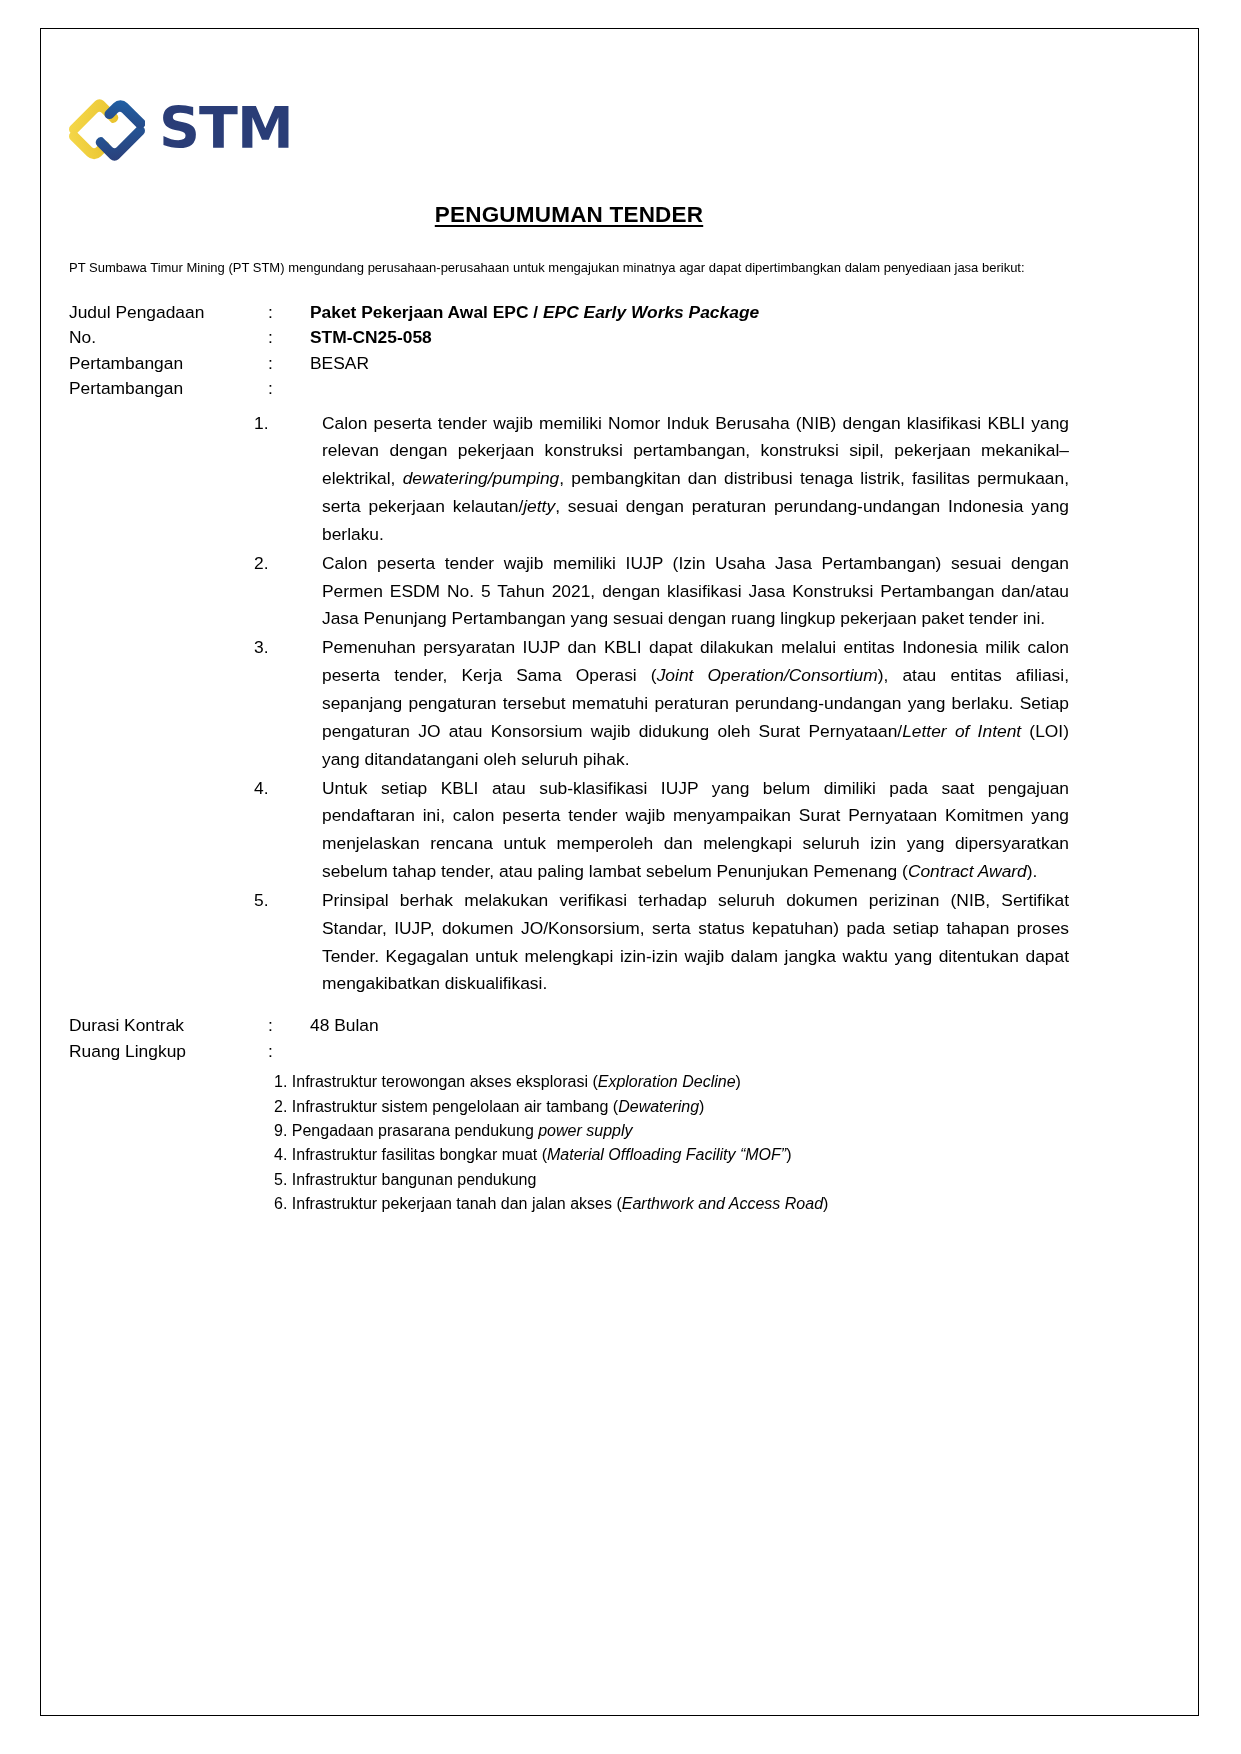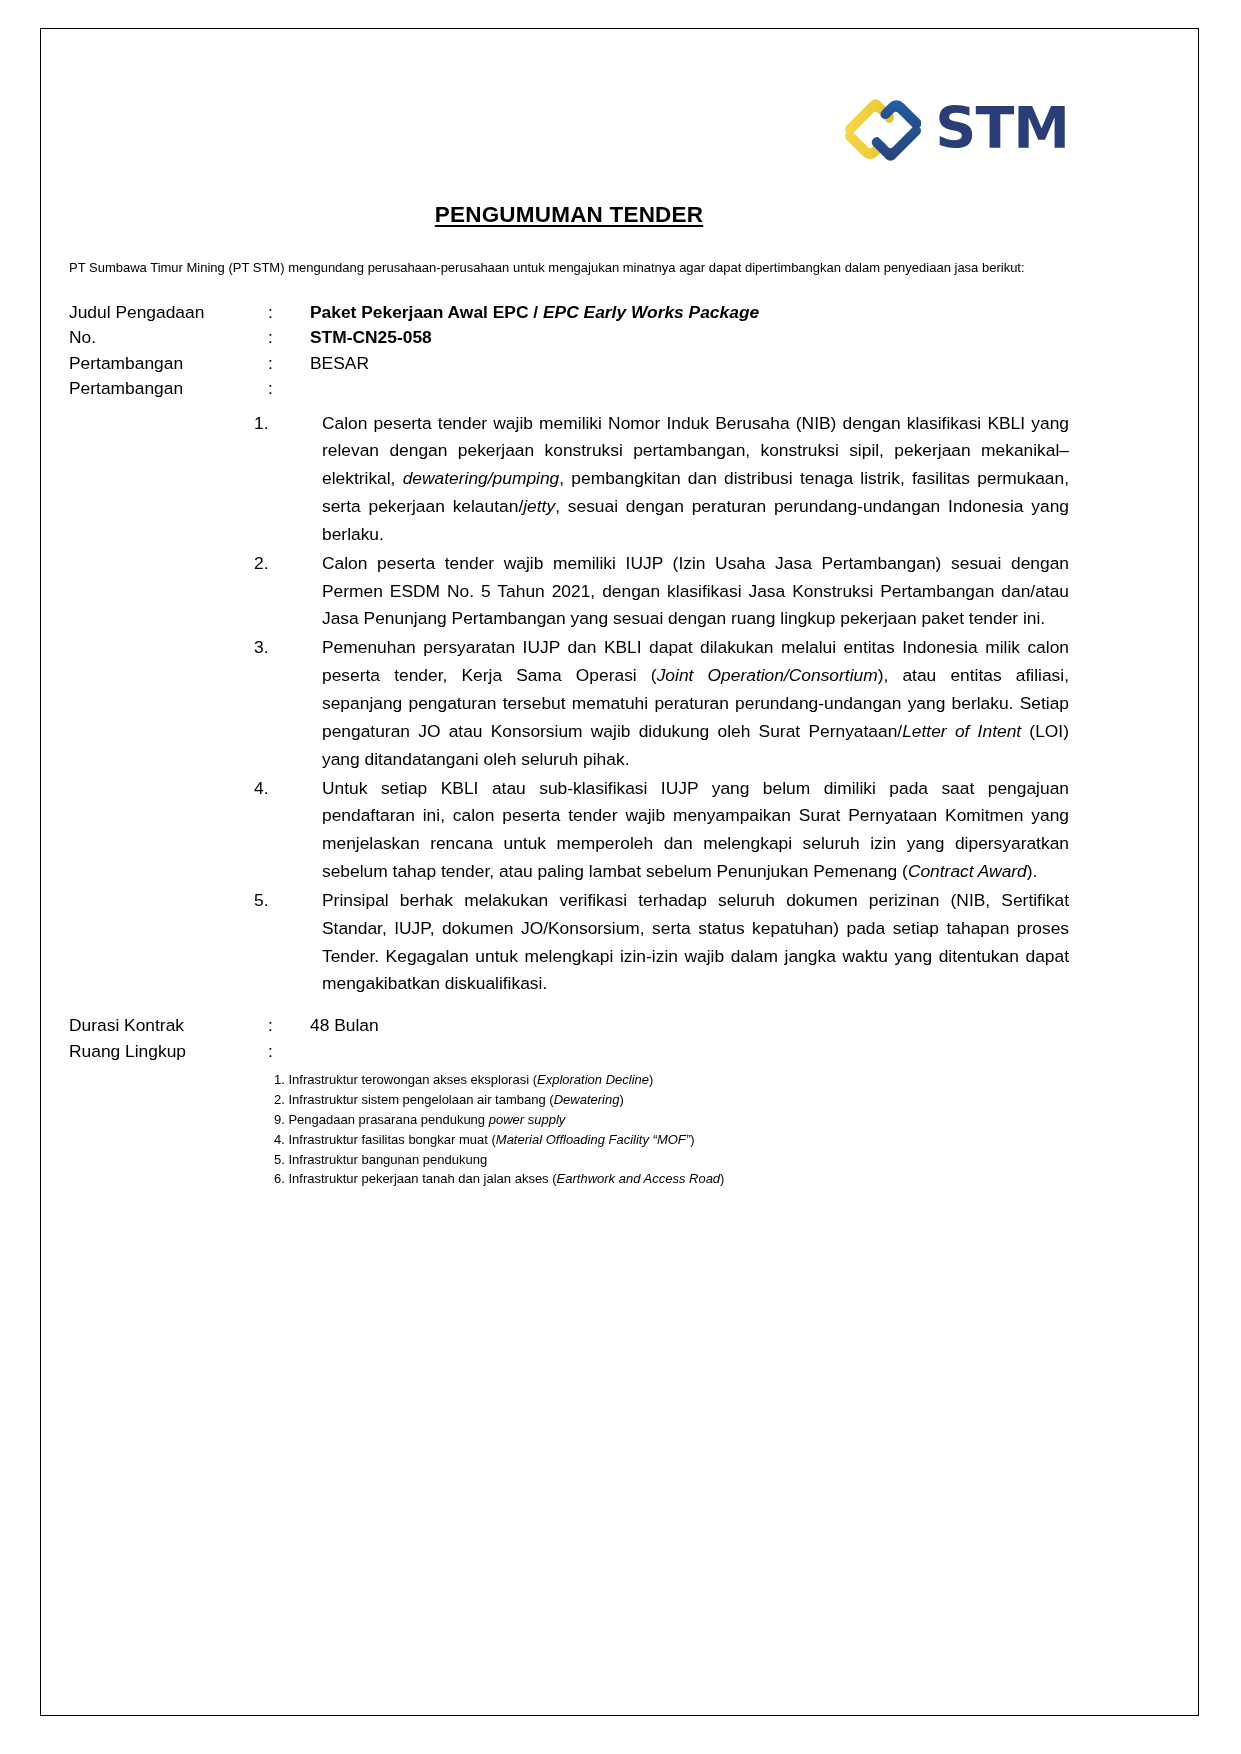--- a/index.html
+++ b/index.html
@@ -31,21 +31,21 @@
     left: 28px;
     top: 58px;
     width: 1000px;
     box-sizing: border-box;
   }
 
   
   .logo-wrap {
     display: flex;
     align-items: center;
-    justify-content: flex-end;
+    justify-content: flex-start;
     gap: 14px;
     height: 86px;
     margin-bottom: 26px;
   }
   .logo-mark {
     width: 76px;
     height: 76px;
     flex: 0 0 auto;
     display: block;
   }
@@ -127,21 +127,21 @@
     flex: 1 1 auto;
     text-align: justify;
     text-justify: inter-word;
   }
   .req-text .it { font-style: italic; }
 
   
   .scope-list {
     margin-top: 6px;
     margin-left: 205px;
-    font-size: 13px;
+    font-size: 16px;
     line-height: 1.53;
   }
   .scope-item .it { font-style: italic; }
 
   .spacer-sm { height: 14px; }
 </style>
 </head>
 <body>
 
 <div class="page">

